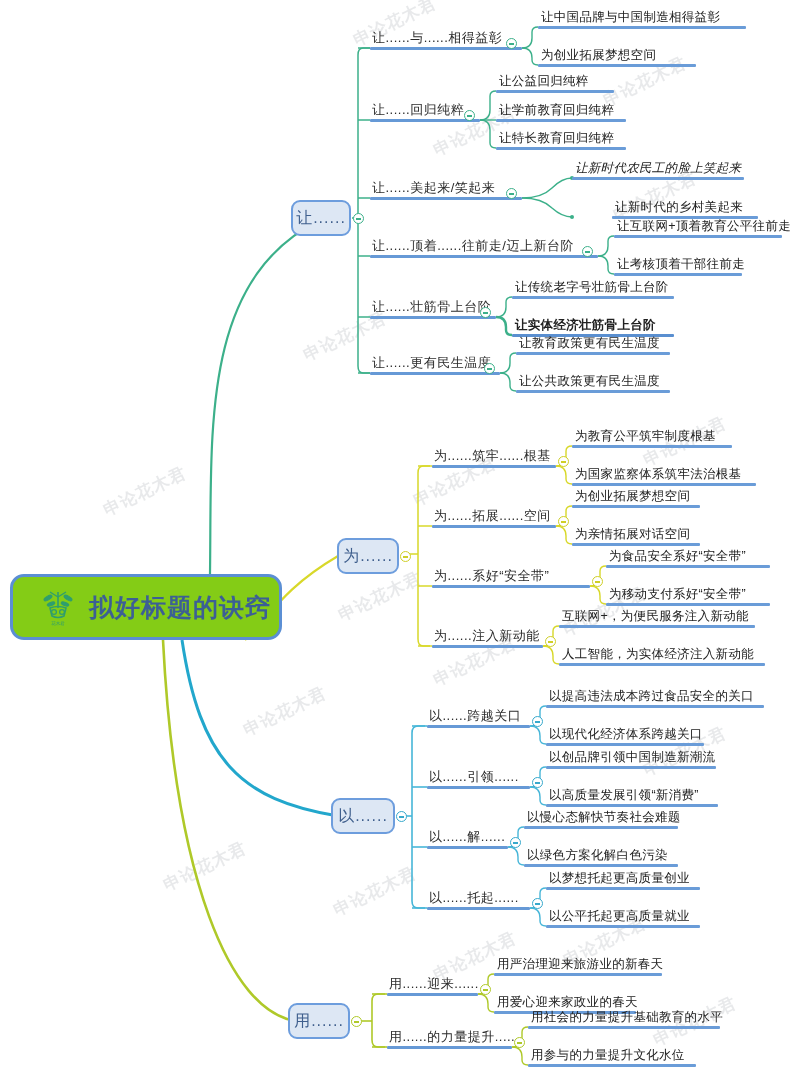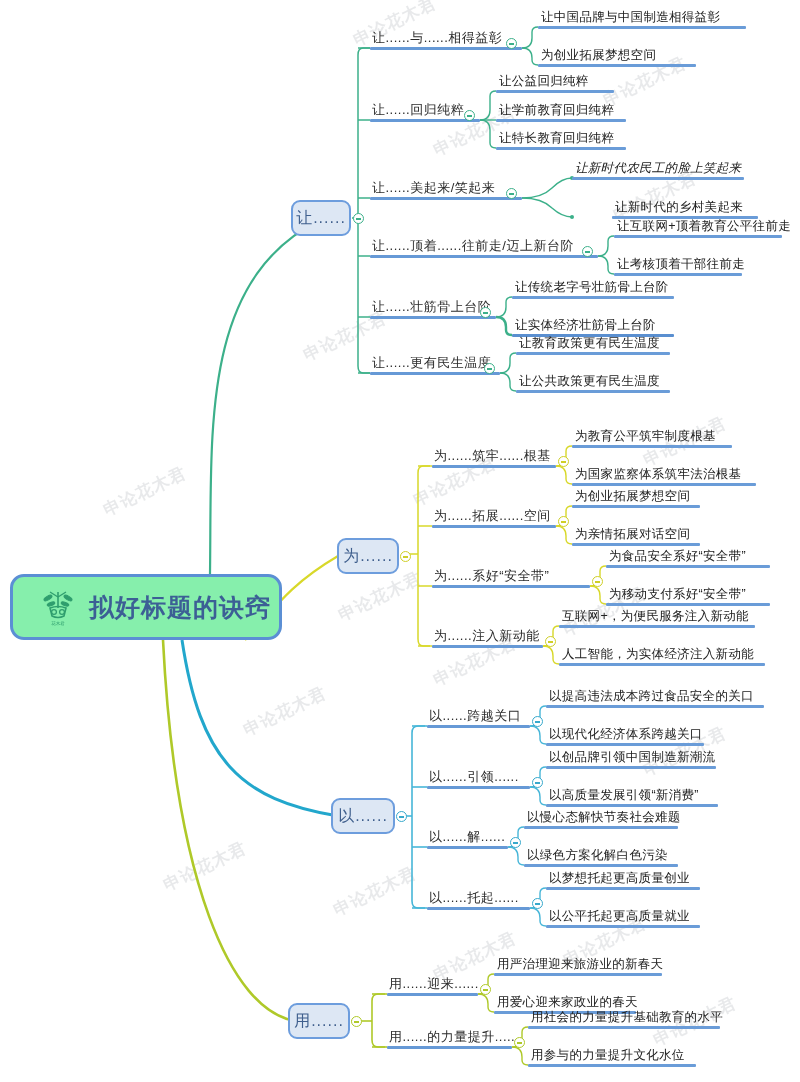--- a/index.html
+++ b/index.html
@@ -28,21 +28,21 @@
   }
 
   
   #links{position:absolute;left:0;top:0;width:800px;height:1082px;z-index:2;}
 
   
   .center-node{
     position:absolute;
     left:10px; top:574px;
     width:272px; height:66px;
-    background:#86efac;
+    background:#84cc16;
     border:3px solid #5b8fd4;
     border-radius:14px;
     box-sizing:border-box;
     display:flex;align-items:center;
     z-index:5;
   }
   .center-logo{
     width:42px;height:42px;margin-left:24px;
     position:relative;flex:0 0 auto;
   }
@@ -355,21 +355,21 @@
   </div>
   <div class="leaf" style="left:614px;top:256px;width:128px;font-family:Liberation Serif, serif;">
     <span class="txt">让考核顶着干部往前走</span>
     <span class="bar"></span>
   </div>
 
   <div class="leaf" style="left:512px;top:279px;width:162px;">
     <span class="txt">让传统老字号壮筋骨上台阶</span>
     <span class="bar"></span>
   </div>
-  <div class="leaf thick" style="left:512px;top:317px;width:162px;">
+  <div class="leaf thick" style="left:512px;top:317px;width:162px;font-weight:bold;">
     <span class="txt">让实体经济壮筋骨上台阶</span>
     <span class="bar"></span>
   </div>
 
   <div class="leaf" style="left:516px;top:335px;width:154px;">
     <span class="txt">让教育政策更有民生温度</span>
     <span class="bar"></span>
   </div>
   <div class="leaf" style="left:516px;top:373px;width:154px;">
     <span class="txt">让公共政策更有民生温度</span>

